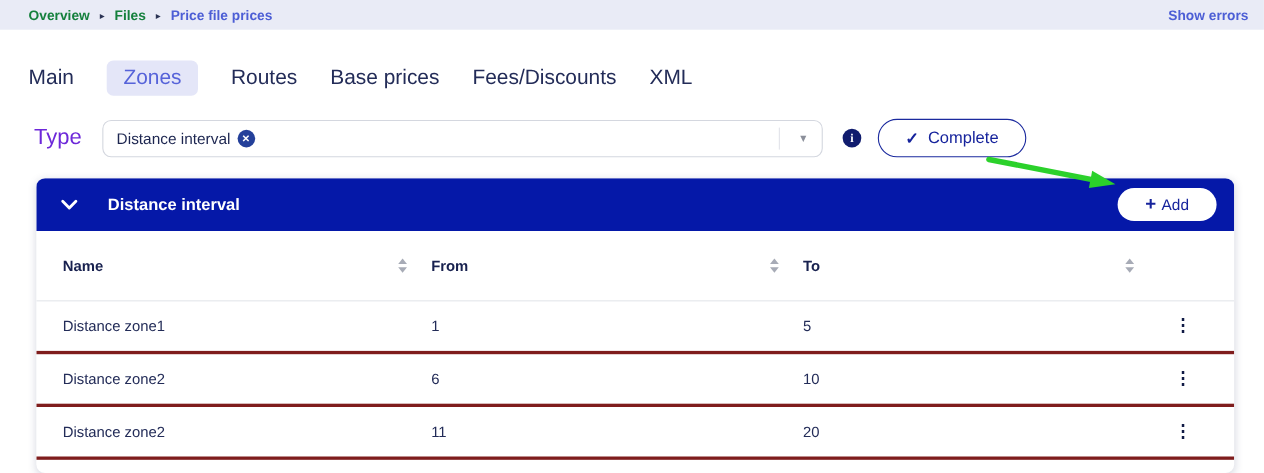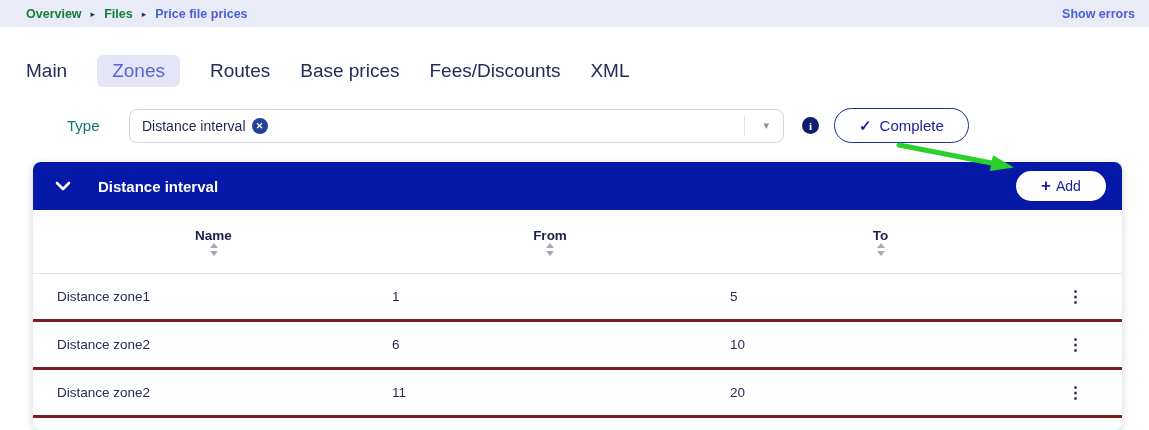--- a/index.html
+++ b/index.html
@@ -43,21 +43,21 @@
     border-radius: 6px;
     padding: 5px 15px;
   }
 
   
   .controls-row {
     display: flex;
     align-items: center;
     margin: 21px 30px 0 31px;
   }
-  .type-label { font-size: 15px; color: #0f766e; width: 62px; flex: 0 0 auto; margin-left: 36px; }
+  .type-label { font-size: 20px; color: #6d28d9; width: 62px; flex: 0 0 auto; }
   .select-box {
     width: 655px;
     height: 34px;
     border: 1px solid #d4d7df;
     border-radius: 8px;
     background: #fff;
     display: flex;
     align-items: center;
     padding: 0 8px 0 12px;
     cursor: pointer;
@@ -147,21 +147,21 @@
     align-items: center;
     padding: 0 24px;
   }
   .thead {
     height: 64px;
     border-bottom: 1px solid #e3e5ea;
     font-size: 13.5px;
     font-weight: 700;
     color: #18214f;
   }
-  .th-cell { display: flex; align-items: center; justify-content: space-between; padding-right: 22px; cursor: pointer; flex-direction: column; }
+  .th-cell { display: flex; align-items: center; justify-content: space-between; padding-right: 22px; cursor: pointer; }
   .sort-icon { display: flex; flex-direction: column; gap: 3px; align-items: center; }
   .sort-icon .up {
     width: 0; height: 0;
     border-left: 4px solid transparent; border-right: 4px solid transparent;
     border-bottom: 5px solid #a7abb6;
   }
   .sort-icon .down {
     width: 0; height: 0;
     border-left: 4px solid transparent; border-right: 4px solid transparent;
     border-top: 5px solid #a7abb6;

